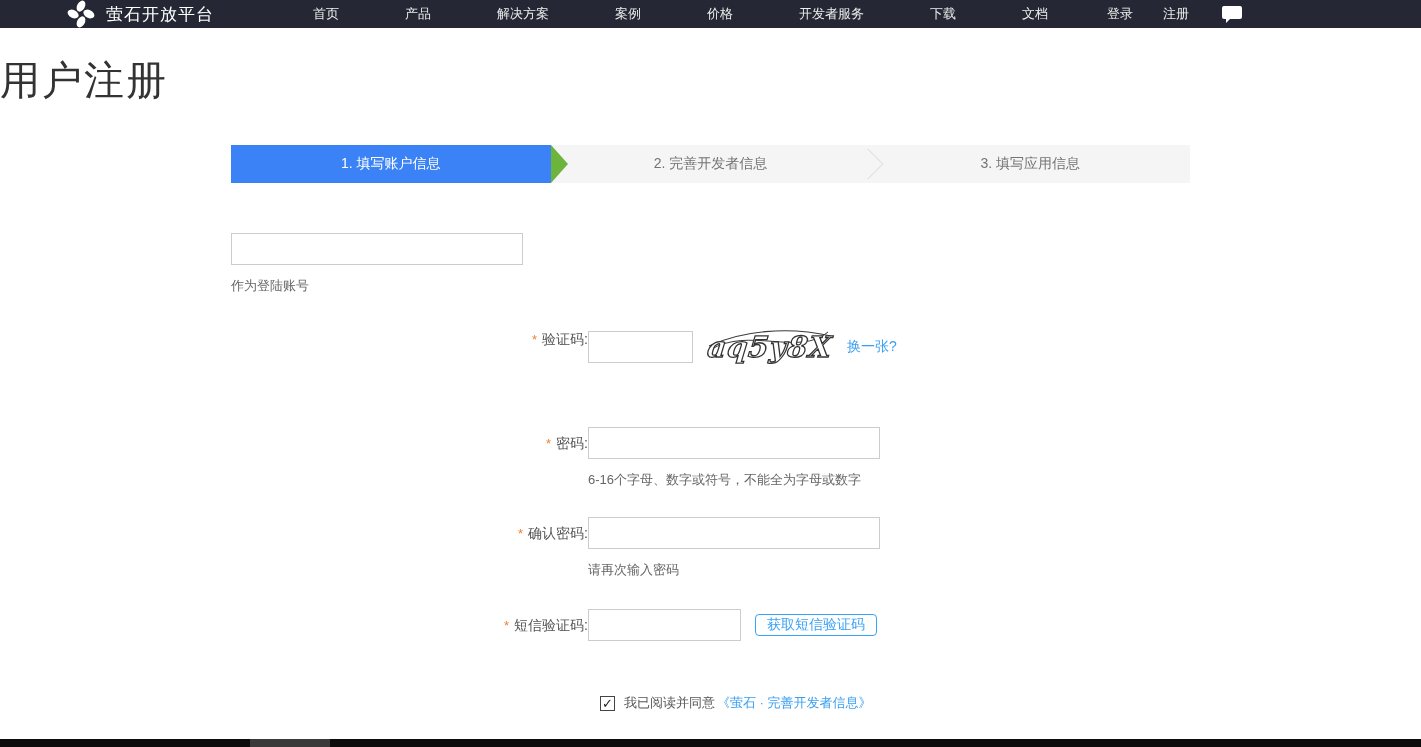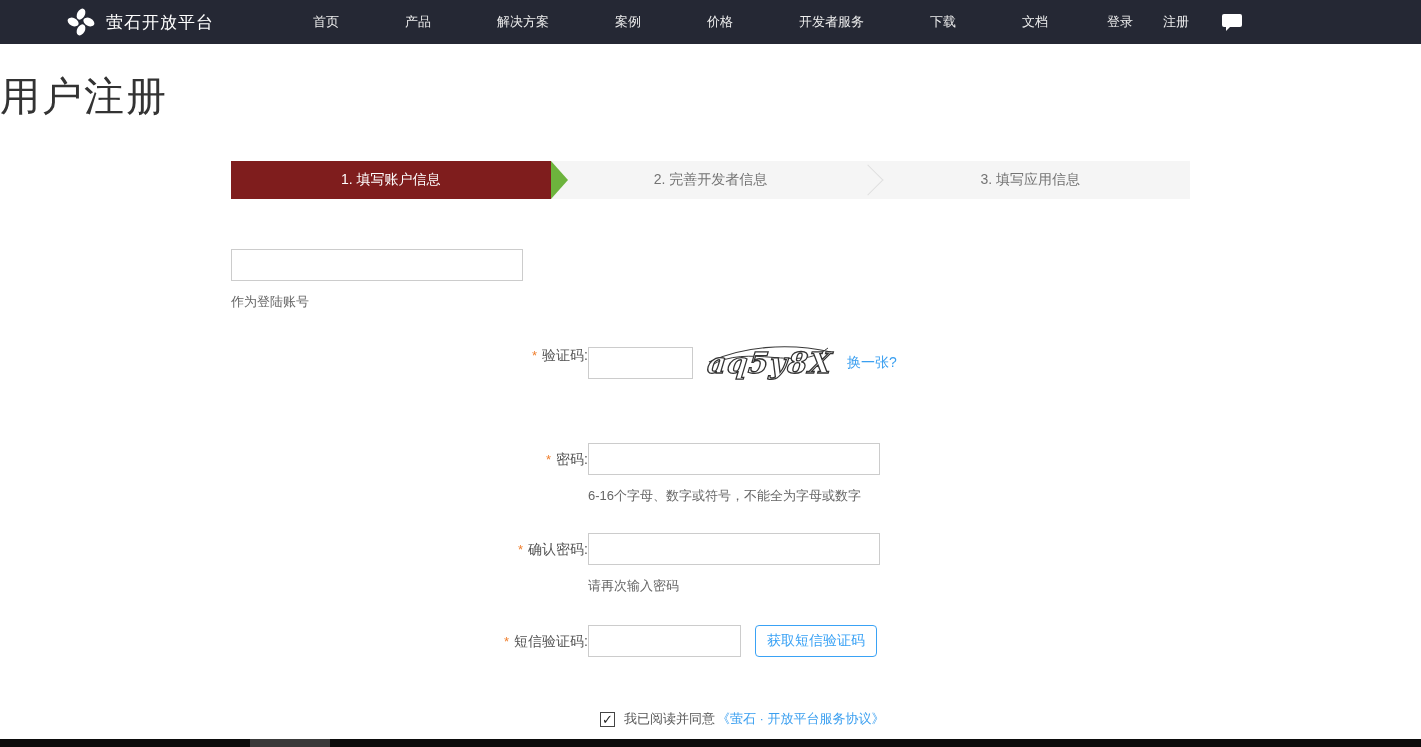--- a/index.html
+++ b/index.html
@@ -1,41 +1,41 @@
 <!DOCTYPE html>
 <html><head>
 <meta charset="utf-8">
 <style>
   * { box-sizing: border-box; margin: 0; padding: 0; }
   html, body { width: 1421px; height: 747px; overflow: hidden; background: #fff;
     font-family: "Liberation Sans", "DejaVu Sans", sans-serif; }
 
   
-  .header { height: 44px; background: #252834; display: flex; align-items: center; }
+  .header { height: 28px; background: #252834; display: flex; align-items: center; }
   .brand { display: flex; align-items: center; margin-left: 66px; cursor: pointer; }
   .brand svg { display: block; }
   .brand-name { color: #ffffff; font-size: 17px; margin-left: 10px; letter-spacing: 1px; }
   .nav { display: flex; margin-left: 88px; gap: 44px; }
   .nav a { color: #ededed; font-size: 13px; text-decoration: none; padding: 0 11px; line-height: 44px; }
   .header-right { margin-left: auto; display: flex; align-items: center; margin-right: 178px; }
   .header-right a { color: #ededed; font-size: 13px; text-decoration: none; margin-left: 30px; }
   .chat-icon { margin-left: 32px; cursor: pointer; display: flex; align-items: center; }
 
   
   .page-title { text-align: left; font-size: 40px; font-weight: 400; color: #333;
     margin-top: 25px; letter-spacing: 2px; }
 
   
   .content { width: 959px; margin: 0 auto; }
 
   
   .steps { display: flex; height: 38px; background: #f5f5f5; margin-top: 37px; }
   .step { flex: 1; display: flex; align-items: center; justify-content: center;
     font-size: 14px; color: #737373; position: relative; }
-  .step.active { background: #7f1d1d; color: #fff; }
+  .step.active { background: #3b82f6; color: #fff; }
   .step.active::after { content: ""; position: absolute; right: -17px; top: 0; width: 0; height: 0;
     border-left: 17px solid #6db43d; border-top: 19px solid transparent;
     border-bottom: 19px solid transparent; z-index: 2; }
   .step .chev { position: absolute; right: -9px; top: 50%; width: 22px; height: 22px;
     border-top: 1px solid #e0e0e0; border-right: 1px solid #e0e0e0;
     transform: translateY(-50%) rotate(45deg); z-index: 1; }
 
   
   .form { margin-top: 50px; }
   .row { display: flex; }
@@ -49,21 +49,21 @@
   .w-captcha { width: 105px; }
   .w-sms { width: 153px; }
   .hint { font-size: 13px; color: #666; margin-top: 12px; }
   .mb-a { margin-bottom: 28px; }
   .mb-b { margin-bottom: 56px; }
   .mb-c { margin-bottom: 30px; }
   .mb-d { margin-bottom: 53px; }
   .inline { display: flex; align-items: center; }
   .captcha-img { margin-left: 14px; cursor: pointer; }
   .refresh-link { margin-left: 12px; font-size: 14px; color: #3a9ff0; text-decoration: none; }
-  .sms-btn { margin-left: 14px; width: 122px; height: 32px; background: #fff;
+  .sms-btn { margin-left: 14px; width: 122px; height: 22px; background: #fff;
     border: 1px solid #3aa2f5; color: #3aa2f5; font-size: 14px; border-radius: 4px; cursor: pointer; }
 
   
   .agreement { margin-left: 369px; display: flex; align-items: center; margin-bottom: 23px; }
   .checkbox { width: 15px; height: 15px; border: 1px solid #444; background: #fff;
     display: inline-flex; align-items: center; justify-content: center; cursor: pointer; }
   .checkbox span { font-size: 13px; color: #222; line-height: 1; }
   .agree-text { font-size: 13px; color: #555; margin-left: 9px; }
   .agree-link { font-size: 13px; color: #3a9ff0; text-decoration: none; margin-left: 2px; }
 
@@ -183,21 +183,21 @@
         <input class="text w-sms" type="text" value="" style="">
         <button class="sms-btn">获取短信验证码</button>
       </div>
     </div>
 
     <div class="agreement">
       <span class="checkbox">
         <span>✓</span>
       </span>
       <span class="agree-text">我已阅读并同意</span>
-      <a class="agree-link" href="#">《萤石 · 开放平台服务协议》</a>
+      <a class="agree-link" href="#">《萤石 · 完善开发者信息》</a>
     </div>
 
   </div>
 </div>
 
 <div class="bottom-bar">
   <div class="seg"></div>
 </div>
 
 </body></html>

